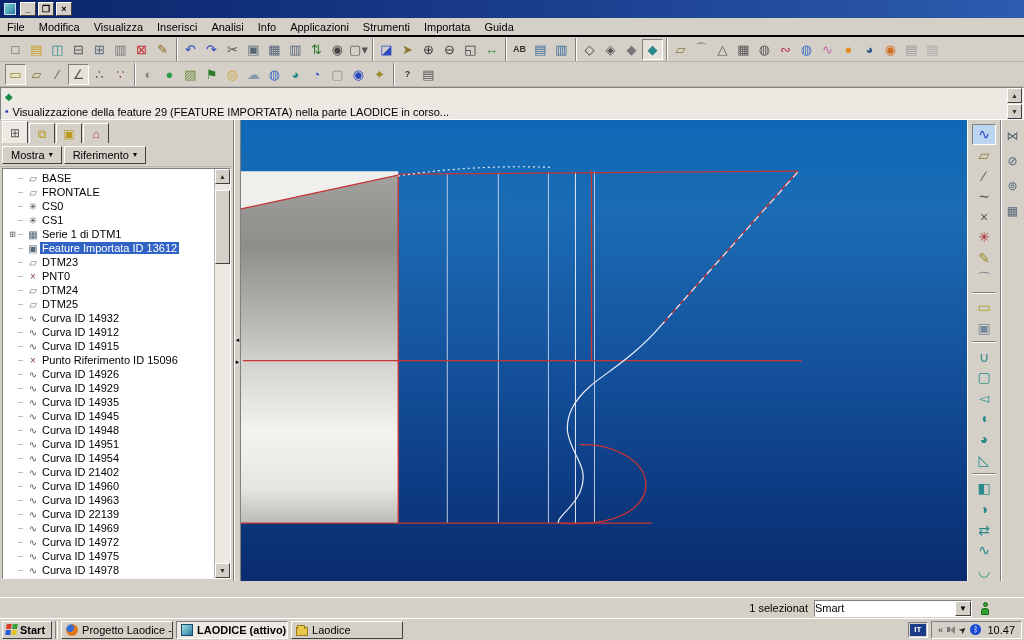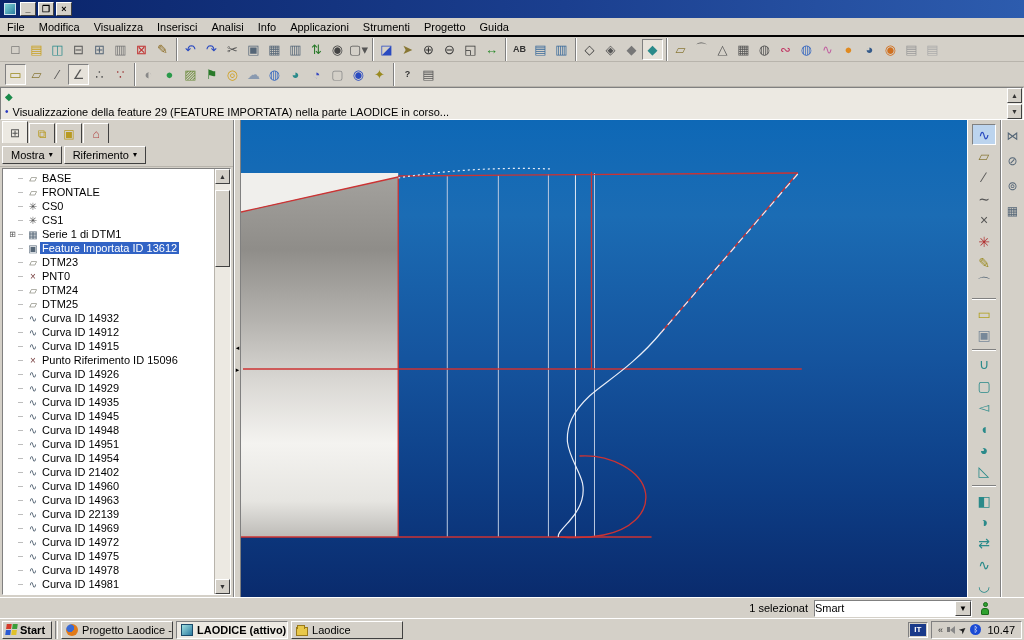--- a/index.html
+++ b/index.html
@@ -72,21 +72,21 @@
   
   .right-tb { width:33px; flex:0 0 33px; background:#d4d0c8; border-left:1px solid #fff; display:flex; flex-direction:column; align-items:center; padding-top:4px; }
   .rt-icon { width:24px; height:24px; display:flex; align-items:center; justify-content:center; font-size:14px; border:1px solid transparent; }
   .rt-icon.active { border-color:#808080 #fff #fff #808080; background:#bcd4ee; }
   .rt-sep { width:24px; height:2px; margin:3px 0; border-top:1px solid #808080; border-bottom:1px solid #fff; }
   .right-rail { width:24px; flex:0 0 24px; background:#d4d0c8; border-left:1px solid #808080; box-shadow:inset 1px 0 0 #fff;
     display:flex; flex-direction:column; align-items:center; padding-top:6px; gap:5px; }
   .rail-icon { width:20px; height:20px; display:flex; align-items:center; justify-content:center; font-size:12px; color:#556; border:1px solid transparent; }
 
   
-  .statusbar { height:21px; flex:0 0 21px; background:#d4d0c8; border-top:1px solid #fff; display:flex; align-items:center; padding:0 34px 0 6px; }
+  .statusbar { height:21px; flex:0 0 21px; background:#d4d0c8; border-top:1px solid #fff; display:flex; align-items:center; padding:0 34px 0 6px;margin-top:16px; }
   .status-spacer { flex:1; }
   .sel-text { margin-right:6px; }
   .filter-combo { width:158px; height:17px; background:#fff; border:1px solid; border-color:#808080 #fff #fff #808080; display:flex; align-items:center; }
   .filter-value { flex:1; padding-left:0; }
   .combo-btn { width:16px; height:15px; font-size:8px; text-align:center; line-height:14px;
     border:1px solid; border-color:#fff #404040 #404040 #fff; background:#d4d0c8; }
   .status-icon { margin-left:8px; width:10px; display:flex; flex-direction:column; align-items:center; }
   .status-icon .dot { width:5px; height:5px; border-radius:50%; background:#2fa12f; border:1px solid #1a6a1a; }
   .status-icon .body { width:8px; height:7px; border-radius:3px 3px 1px 1px; background:#2fa12f; border:1px solid #1a6a1a; margin-top:1px; }
 
@@ -133,21 +133,21 @@
 
   <div class="menubar" id="menubar">
       <div class="menu-item">File</div>
       <div class="menu-item">Modifica</div>
       <div class="menu-item">Visualizza</div>
       <div class="menu-item">Inserisci</div>
       <div class="menu-item">Analisi</div>
       <div class="menu-item">Info</div>
       <div class="menu-item">Applicazioni</div>
       <div class="menu-item">Strumenti</div>
-      <div class="menu-item">Progetto</div>
+      <div class="menu-item">Importata</div>
       <div class="menu-item">Guida</div>
     </div>
 
   <div class="tbrow" id="tb1">
       <div class="tbgroup">
         <div class="tbicon" style="color: rgb(85, 85, 85);">□</div>
         <div class="tbicon" style="color: rgb(200, 160, 32);">▤</div>
         <div class="tbicon" style="color: rgb(42, 138, 138);">◫</div>
         <div class="tbicon" style="color: rgb(85, 85, 85);">⊟</div>
         <div class="tbicon" style="color: rgb(85, 102, 119);">⊞</div>

